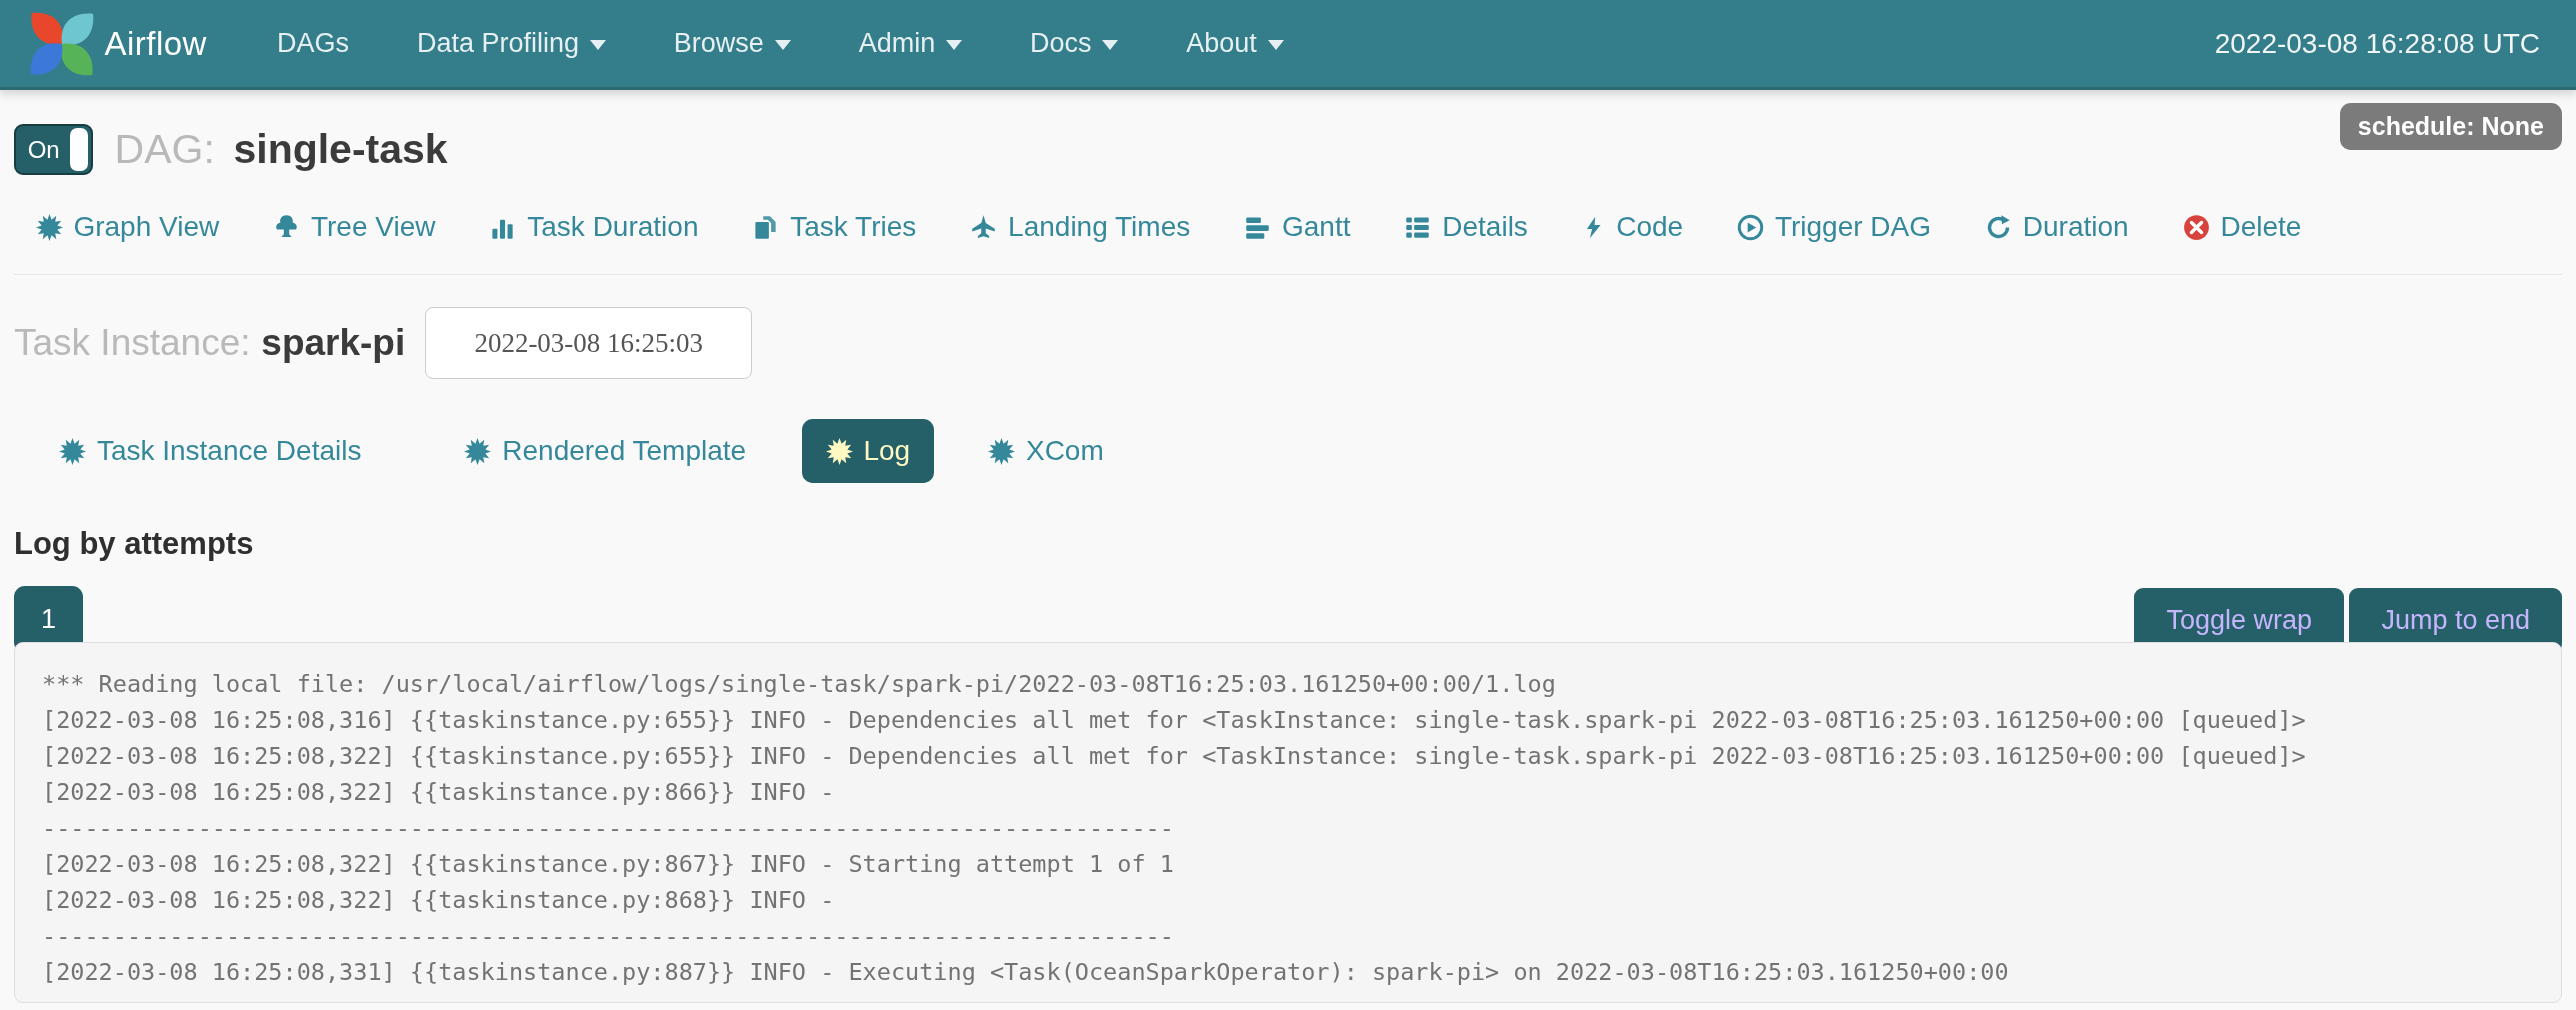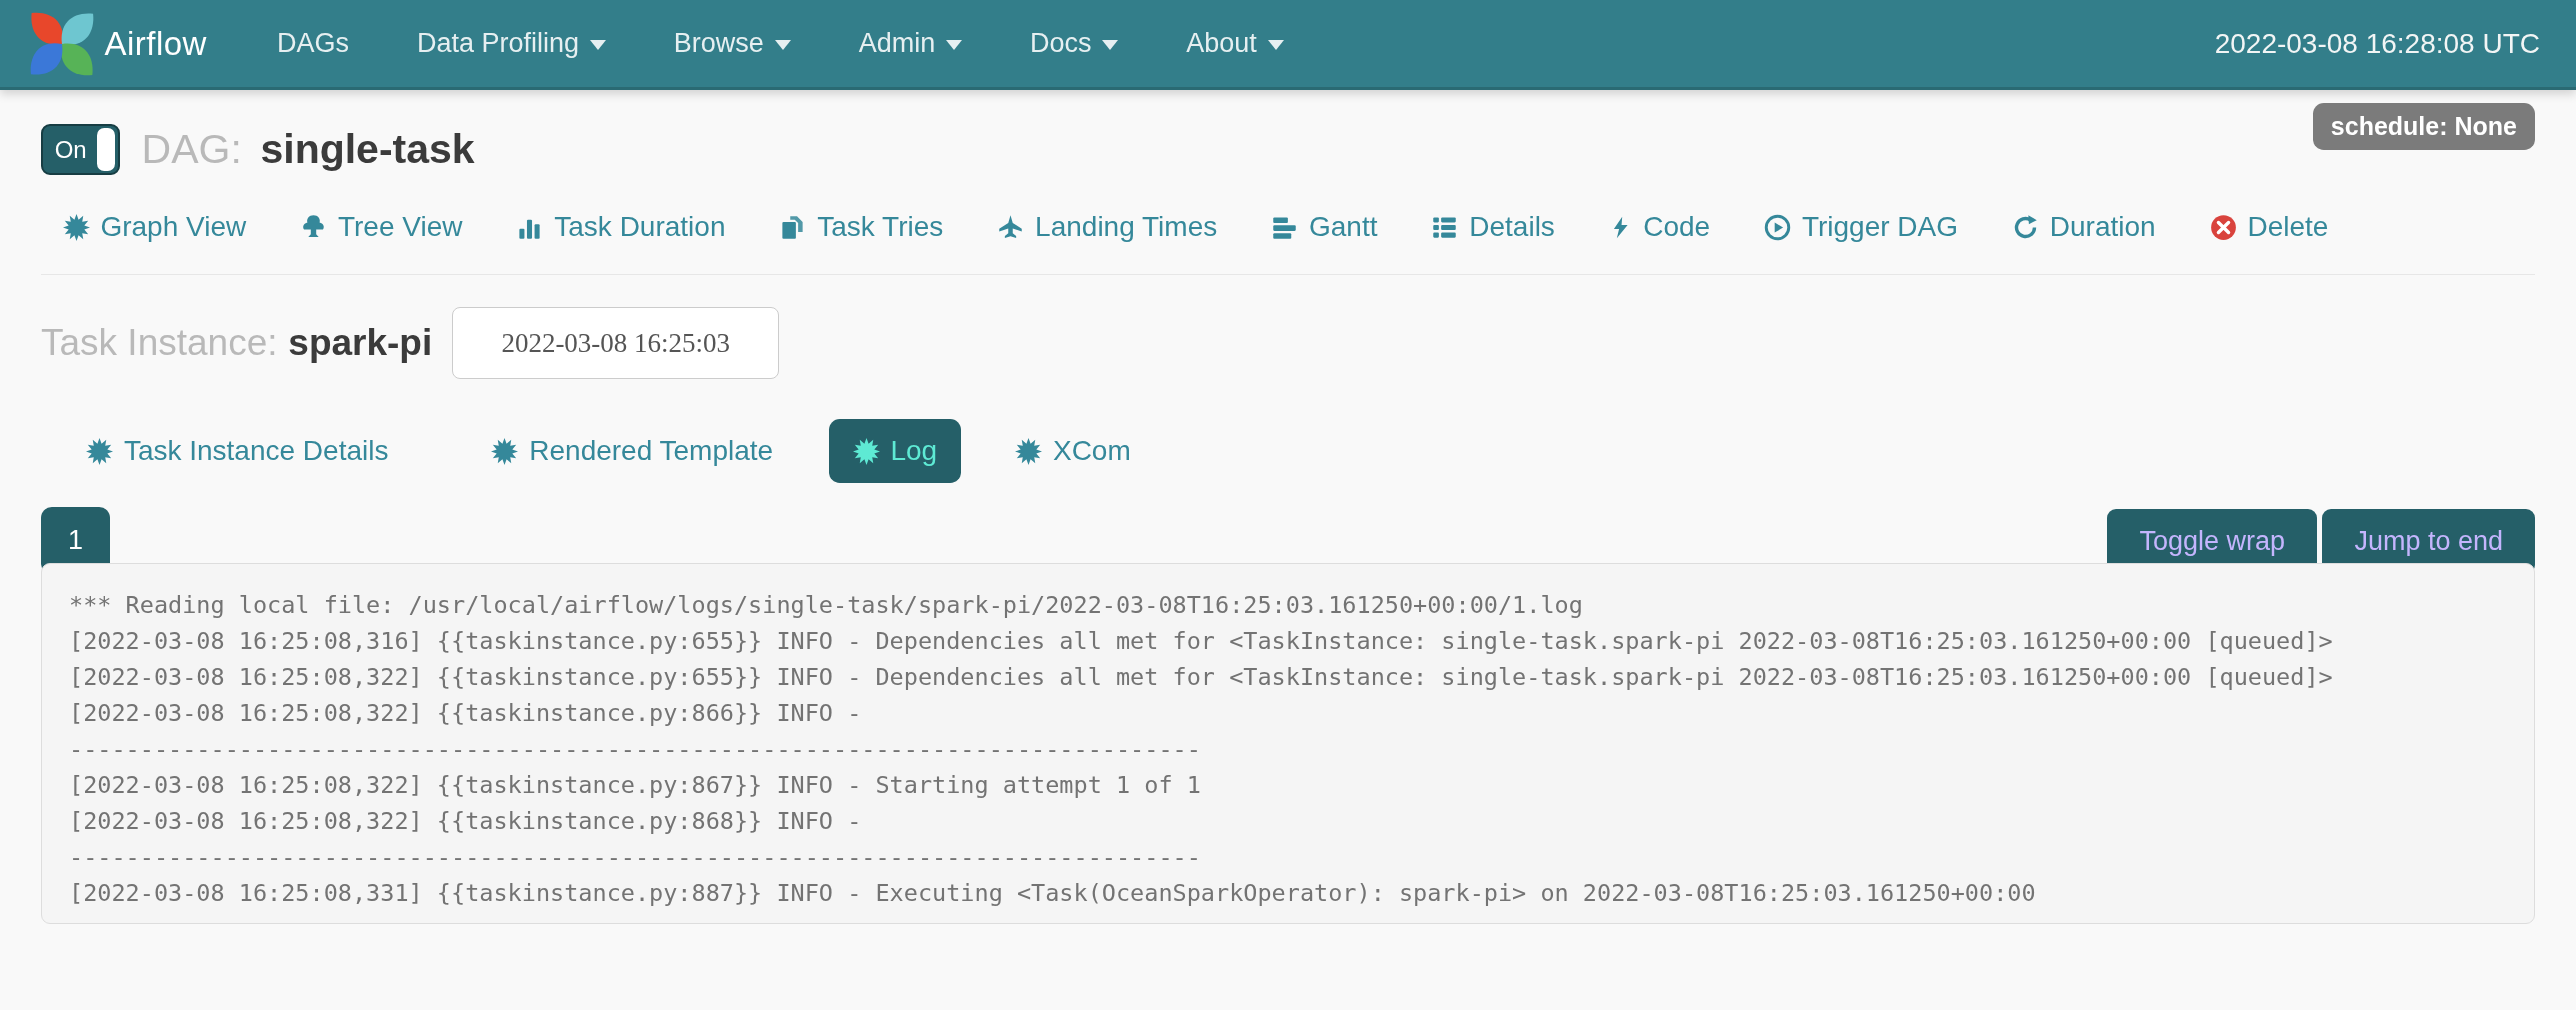--- a/index.html
+++ b/index.html
@@ -50,21 +50,21 @@
     margin-left: 10.8px;
     position: relative; top: 1.8px;
   }
   .navbar-clock {
     margin-left: auto;
     color: #f2f5f5;
     font-size: 28px;
     white-space: nowrap;
   }
   
-  .page { padding: 0 41px; }
+  .page { padding: 0 14px; }
   .dag-header-row {
     margin-top: 34px;
     display: flex;
     align-items: center;
   }
   .switch {
     width: 79px; height: 51px;
     background: var(--dark-teal);
     border: 2.7px solid #173d43;
     border-radius: 9px;
@@ -143,21 +143,21 @@
     font-size: 28px;
     margin-right: 56px;
     cursor: pointer;
     text-decoration: none;
     padding: 16px 23.5px;
     border-radius: 10.8px;
     white-space: nowrap;
   }
   .ti-tab.active {
     background: var(--dark-teal);
-    color: #5eead4;
+    color: #fef9c3;
     margin-right: 31px;
     margin-left: -23.5px;
   }
   
   .log-heading { margin-top: 43px; font-size: 31px; font-weight: 700; color: #2f2f2f; }
   .attempts-row { margin-top: 23.5px; display: flex; align-items: flex-end; }
   .attempt-btn {
     width: 69px; height: 67px;
     background: var(--dark-teal);
     color: #fff;
@@ -397,20 +397,21 @@
       <a class="ti-tab">
         <span class="icon">
           <svg width="27" height="27" viewBox="0 0 24 24" fill="currentColor">
             <path d="M24 12 L18.96 13.86 L22.4 18 L17.1 17.1 L18 22.4 L13.86 18.96 L12 24 L10.14 18.96 L6 22.4 L6.9 17.1 L1.6 18 L5.04 13.86 L0 12 L5.04 10.14 L1.6 6 L6.9 6.9 L6 1.6 L10.14 5.04 L12 0 L13.86 5.04 L18 1.6 L17.1 6.9 L22.4 6 L18.96 10.14 Z"></path>
           </svg>
         </span>
         <span>XCom</span>
       </a>
     </div>
 
+  <div class="log-heading">Log by attempts</div>
 
   <div class="attempts-row">
     <button class="attempt-btn">1</button>
     <div class="attempts-spacer"></div>
     <button class="wrap-btn">Toggle wrap</button>
     <button class="wrap-btn">Jump to end</button>
   </div>
 
   <div class="log-box" id="log-box">
       <div class="log-line">*** Reading local file: /usr/local/airflow/logs/single-task/spark-pi/2022-03-08T16:25:03.161250+00:00/1.log</div>

